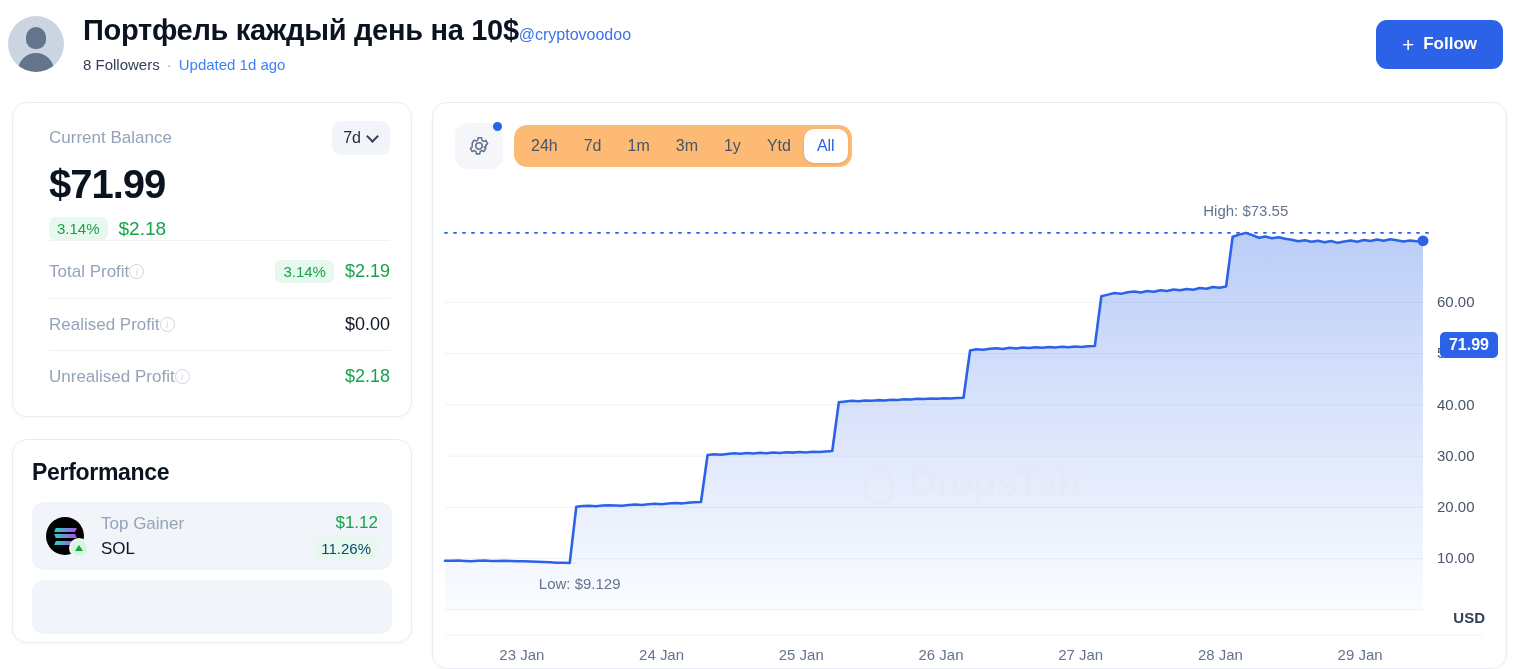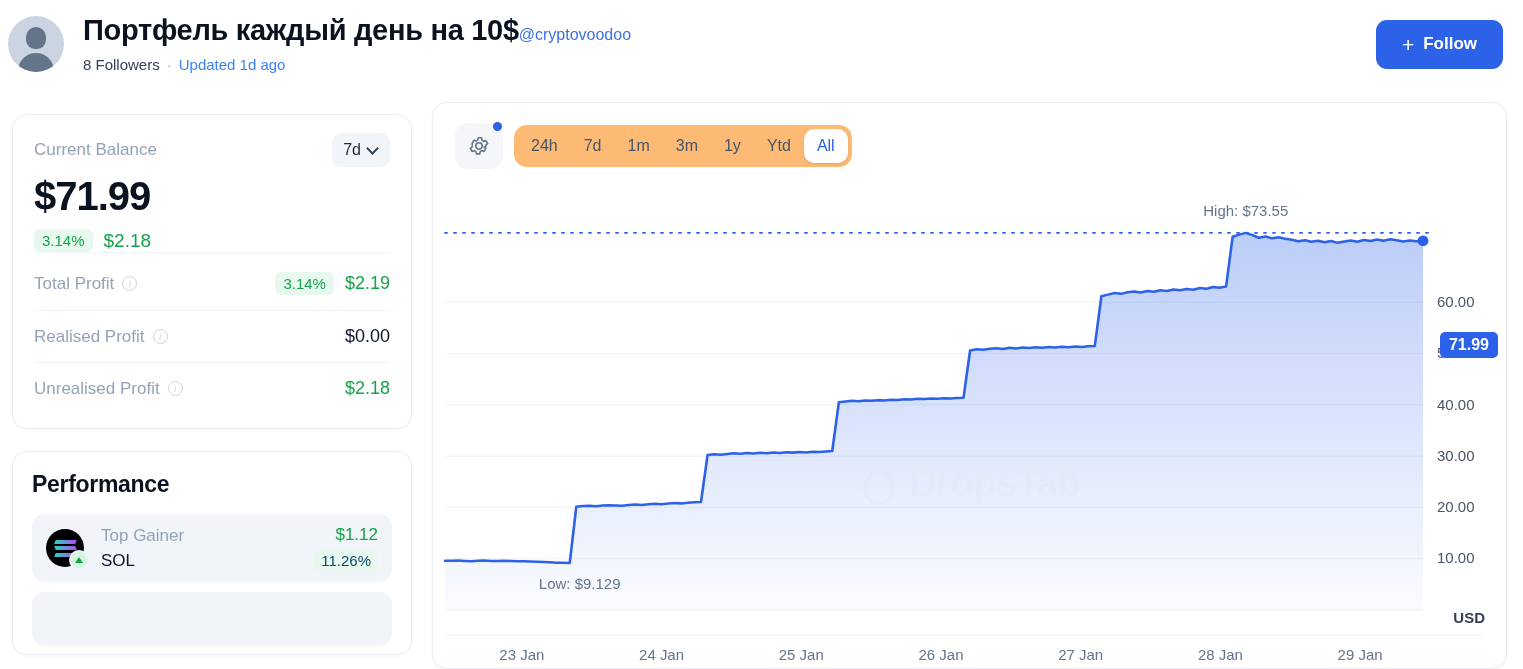--- a/index.html
+++ b/index.html
@@ -70,21 +70,21 @@
   }
   .sidebar { width: 400px; flex: none; }
   .content { flex: 1; }
 
   .card {
     background: #fff; border: 1px solid #e9edf3;
     border-radius: 15px; box-shadow: 0 1px 3px rgba(15,23,42,.04);
   }
 
   
-  .bal-card { padding: 18px 21px 14px 21px; margin-top: 12px; }
+  .bal-card { padding: 18px 21px 14px 36px; }
   .bal-top { display: flex; align-items: flex-start; justify-content: space-between; }
   .bal-label { font-size: 17px; color: #94a3b8; padding-top: 7px; }
   .range-pill {
     display: flex; align-items: center; gap: 7px;
     background: #f1f5f9; border: none; border-radius: 9px;
     height: 34px; padding: 0 11px;
     font-size: 16px; color: #1e293b; cursor: pointer;
     font-family: "Liberation Sans", sans-serif;
   }
   .chev { width: 11px; height: 11px; position: relative; top: -2px; }
@@ -104,21 +104,21 @@
     border-radius: 6px; padding: 3px 8px; font-size: 15px;
   }
   .chg-val { color: #17a34a; font-size: 19px; }
 
   .row {
     display: flex; align-items: center; justify-content: space-between;
     padding: 15px 0; border-top: 1px solid #eef2f7;
   }
   .row:first-of-type { border-top: none; }
   .row-label {
-    display: flex; align-items: center; gap: 8px;
+    display: flex; align-items: center; gap: 0;
     font-size: 17px; color: #94a3b8; justify-content: space-between;
   }
   .info-icon {
     width: 15px; height: 15px; border-radius: 50%;
     border: 1.3px solid #cbd5e1; color: #cbd5e1;
     font-size: 10px; line-height: 13px; text-align: center;
     font-style: italic; font-family: "Liberation Serif", serif;
   }
   .row-right { display: flex; align-items: center; gap: 11px; }
   .row-val { font-size: 18px; color: #0b1220; }

